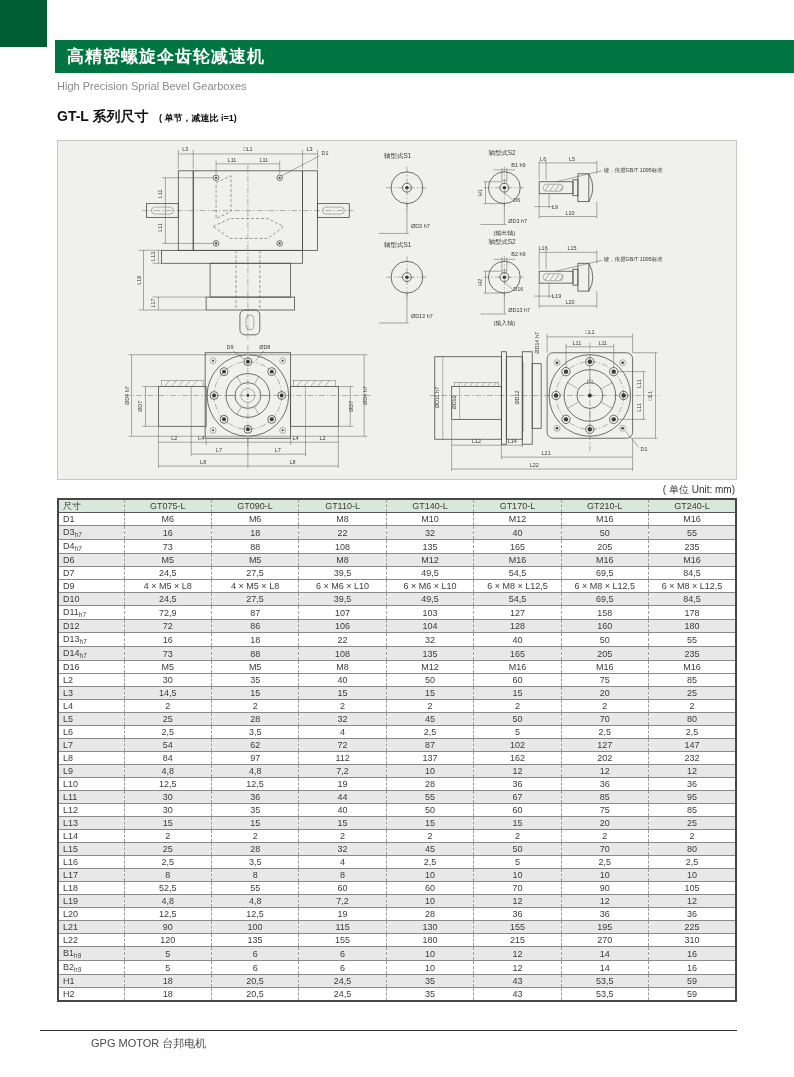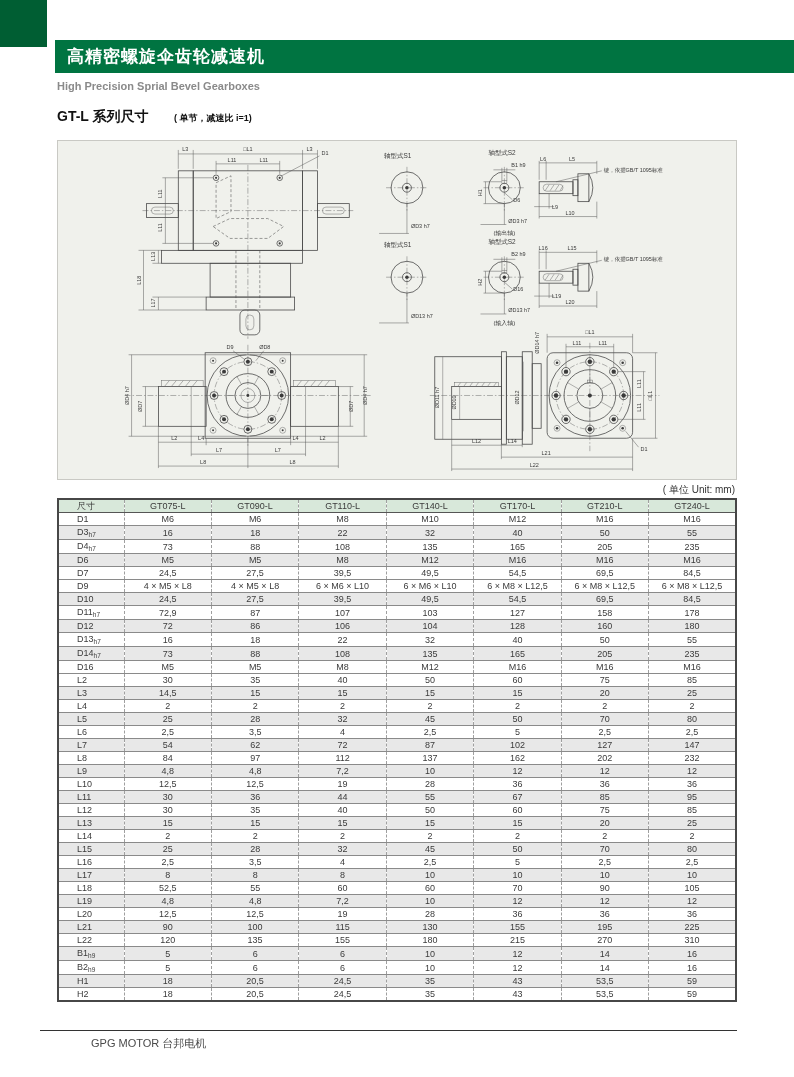--- a/index.html
+++ b/index.html
@@ -3,24 +3,24 @@
 <meta charset="utf-8">
 <style>
   html,body{margin:0;padding:0;background:#fff;}
   .page{position:relative;width:794px;height:1077px;background:#fff;overflow:hidden;
         font-family:"Liberation Sans","DejaVu Sans",sans-serif;color:#222;}
   
   .hdr-square{position:absolute;left:0;top:40;width:47px;height:47px;background:#005e33;}
   .hdr-bar{position:absolute;left:55px;top:40px;width:739px;height:33px;background:#007441;}
   .hdr-bar .t{display:block;padding-left:12px;line-height:33px;font-size:17px;font-weight:bold;
               color:#fff;letter-spacing:1px;}
-  .hdr-sub{position:absolute;left:57px;top:80px;font-size:11px;font-weight:bold;color:#8a8a8a;}
+  .hdr-sub{position:absolute;left:57px;top:80px;font-size:11px;font-weight:normal;color:#8a8a8a;}
   .sec{position:absolute;left:57px;top:107px;color:#111;}
   .sec .a{font-size:14px;font-weight:bold;}
-  .sec .b{font-size:9px;font-weight:bold;margin-left:21px;}
+  .sec .b{font-size:9px;font-weight:bold;margin-left:6px;}
   
   .panel{position:absolute;left:57px;top:140px;width:678px;height:338px;background:#f0f1ec;
          border:1px solid #c9c9c4;}
   .dwg line,.dwg path,.dwg rect,.dwg circle,.dwg polyline{stroke:#4a4a4a;fill:none;stroke-width:0.8;}
   .dwg .thin{stroke-width:0.5;stroke:#6a6a6a;}
   .dwg .cl{stroke-dasharray:6 2 1.5 2;stroke-width:0.5;stroke:#6a6a6a;}
   .dwg .hid{stroke-dasharray:3 2;stroke-width:0.6;stroke:#5a5a5a;}
   .dwg .dim{stroke-width:0.5;stroke:#5a5a5a;}
   .dwg .fil{fill:#3a3a3a;stroke:none;}
   .dwg text{fill:#3a3a3a;font-size:6px;stroke:none;font-family:"Liberation Sans","DejaVu Sans",sans-serif;}
@@ -29,21 +29,21 @@
   
   .unit{position:absolute;left:57px;top:483px;width:678px;text-align:right;font-size:10px;color:#333;}
   
   .tblwrap{position:absolute;left:57px;top:498px;width:680px;}
   table{width:680px;table-layout:fixed;border-collapse:collapse;border:2px solid #474747;
         font-size:9px;color:#3b3b3b;}
   th,td{height:12px;line-height:12px;padding:0 2px;text-align:center;
         border-bottom:1px solid #8a8a8a;border-left:1px dashed #9f9f9f;
         overflow:hidden;white-space:nowrap;font-weight:normal;}
   th{background:#d8e8da;border-bottom:1px solid #555;}
-  th:first-child,td:first-child{border-left:none;text-align:left;padding-left:18px;}
+  th:first-child,td:first-child{border-left:none;text-align:left;padding-left:4px;}
   tr.alt td{background:#e8e8e8;}
   td .sub{font-size:6.5px;position:relative;top:1.5px;}
   
   .footline{position:absolute;left:40px;top:1030px;width:697px;border-top:1.5px solid #333;}
   .foottext{position:absolute;left:91px;top:1036px;font-size:11px;color:#4a4a4a;}
 </style>
 </head>
 <body>
 
 <div class="page">

